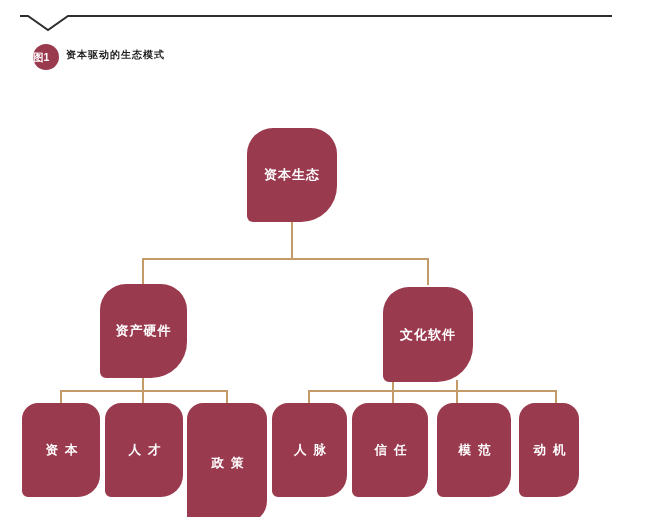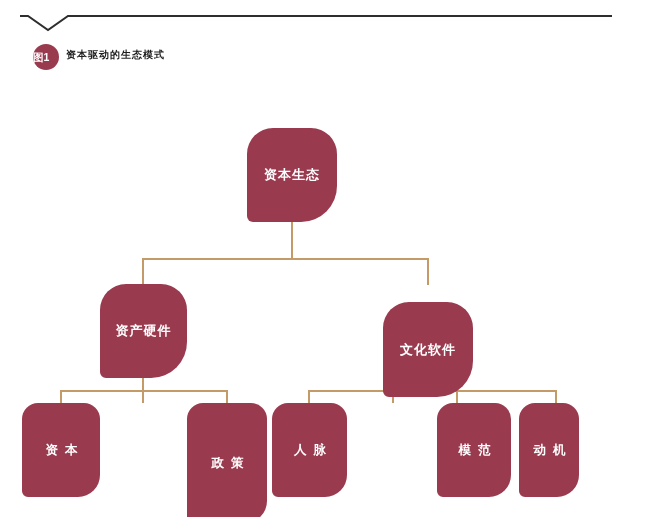--- a/index.html
+++ b/index.html
@@ -64,32 +64,38 @@
   <div class="vline" style="left:456px;top:390px;height:13px;"></div>
   <div class="vline" style="left:555px;top:390px;height:13px;"></div>
 
   <div class="node big" style="left:247px;top:128px;width:90px;height:94px;">
     <span class="lbl">资本生态</span>
   </div>
 
   <div class="node big" style="left:100px;top:284px;width:87px;height:94px;">
     <span class="lbl">资产硬件</span>
   </div>
-  <div class="node big" style="left:383px;top:302px;width:90px;height:95px;">
+  <div class="node big" style="left:383px;top:287px;width:90px;height:95px;">
     <span class="lbl">文化软件</span>
   </div>
 
   <div class="node small" style="left:22px;top:403px;width:78px;height:94px;">
     <span class="lbl">资本</span>
   </div>
+  <div class="node small" style="left:105px;top:403px;width:78px;height:94px;">
+    <span class="lbl">人才</span>
+  </div>
   <div class="node small" style="left:187px;top:403px;width:80px;height:120px;">
     <span class="lbl">政策</span>
   </div>
   <div class="node small" style="left:272px;top:403px;width:75px;height:94px;">
     <span class="lbl">人脉</span>
+  </div>
+  <div class="node small" style="left:352px;top:403px;width:76px;height:94px;">
+    <span class="lbl">信任</span>
   </div>
   <div class="node small" style="left:437px;top:403px;width:74px;height:94px;">
     <span class="lbl">模范</span>
   </div>
   <div class="node small" style="left:519px;top:403px;width:60px;height:94px;">
     <span class="lbl">动机</span>
   </div>
 
 </div>
 

